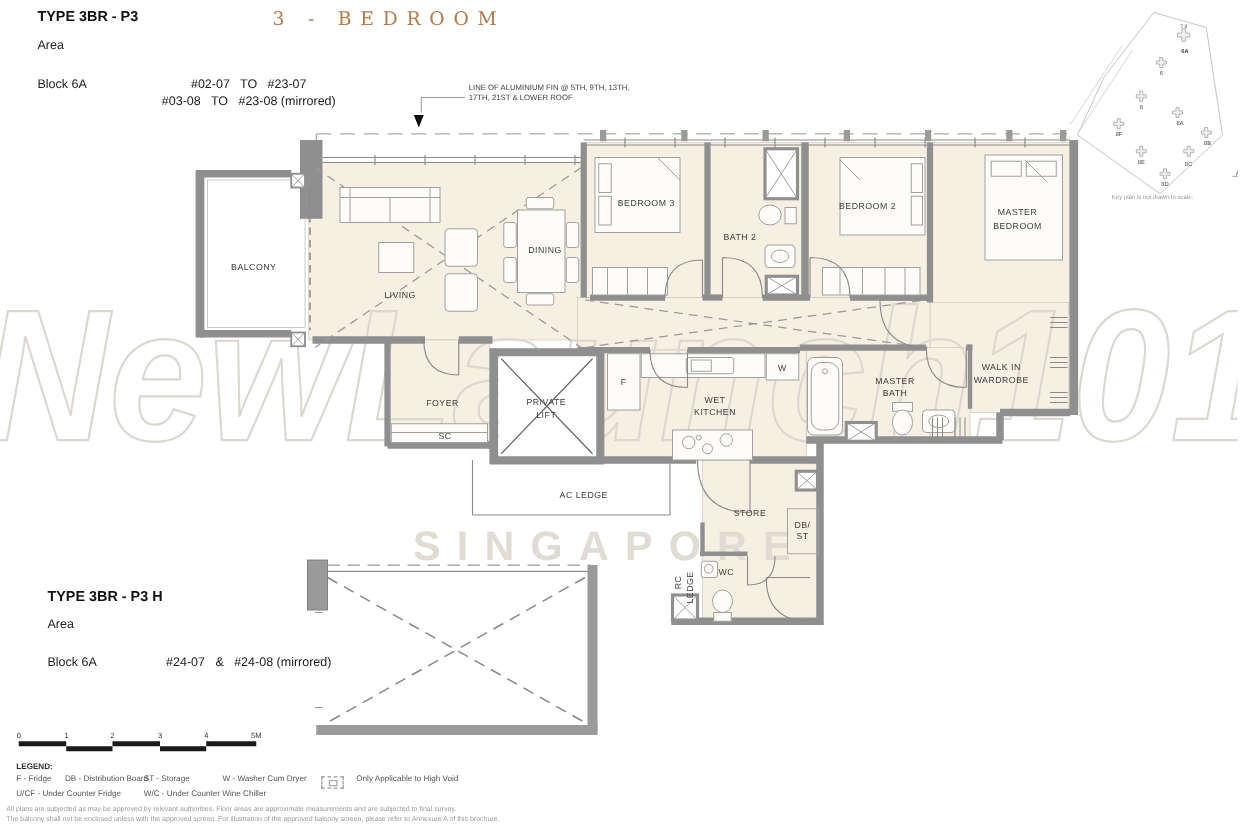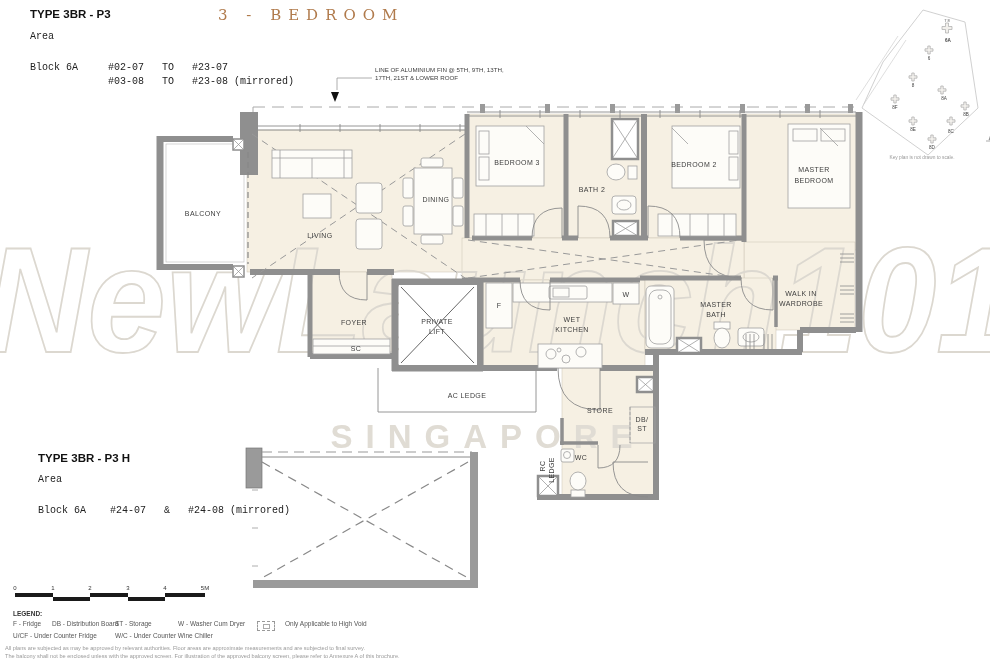--- a/index.html
+++ b/index.html
@@ -1,23 +1,23 @@
 <!DOCTYPE html>
 <html><head>
 <meta charset="utf-8">
 <style>
   html,body{margin:0;padding:0;background:#fff;}
   .page{position:relative;width:990px;height:667px;background:#fff;overflow:hidden;
         font-family:"Liberation Sans",sans-serif;color:#222;}
   .abs{position:absolute;}
   .title{font-family:"DejaVu Serif",serif;font-size:15px;letter-spacing:7px;color:#b07a4b;}
   .h-type{font-size:11.5px;font-weight:bold;color:#111;}
-  .info-grid{display:grid;grid-template-columns:78px auto;font-size:10px;line-height:1.38;color:#222;font-family:Liberation Mono, monospace;}
+  .info-grid{display:grid;grid-template-columns:78px auto;font-size:10px;line-height:1.38;color:#222;}
   .info-grid .lbl{color:#222;}
-  .pre{white-space:pre;}
+  .pre{white-space:pre;text-align:center;}
   .blockrow{margin-top:17px;}
   .legend{font-size:6.5px;color:#555;}
   .legend .lg-title{font-weight:bold;color:#333;font-size:6.5px;}
   .lg-row{position:relative;height:11px;}
   .lg-item{position:absolute;top:0;white-space:nowrap;}
   .hv-icon{display:inline-block;width:16px;height:8px;border:1px dashed #999;position:relative;top:1px;}
   .hv-icon:before{content:"";position:absolute;left:5px;top:2px;width:5px;height:3px;border:1px solid #aaa;}
   .disc{font-size:5.6px;color:#9a9a9a;line-height:1.45;white-space:nowrap;}
   svg text{font-family:"Liberation Sans",sans-serif;}
   .roomlbl{font-size:7px;fill:#3d3d3d;letter-spacing:.4px;}
@@ -38,21 +38,21 @@
       <div class="lbl">Block 6A</div>
       <div>
         <div class="pre">#02-07   TO   #23-07</div>
         <div class="pre">#03-08   TO   #23-08 (mirrored)</div>
       </div>
     </div>
   </div>
 
   <div class="abs title" style="left:218px;top:6px;">3 - BEDROOM</div>
 
-  <div class="abs" style="left:38px;top:452px;width:250px;">
+  <div class="abs" style="left:38px;top:472px;width:250px;">
     <div class="h-type">TYPE 3BR - P3 H</div>
     <div class="info-grid" style="margin-top:9px;grid-template-columns:72px auto;">
       <div class="lbl">Area</div>
     </div>
     <div class="info-grid blockrow" style="grid-template-columns:72px auto;">
       <div class="lbl">Block 6A</div>
       <div class="pre">#24-07   &amp;   #24-08 (mirrored)</div>
     </div>
   </div>
 

